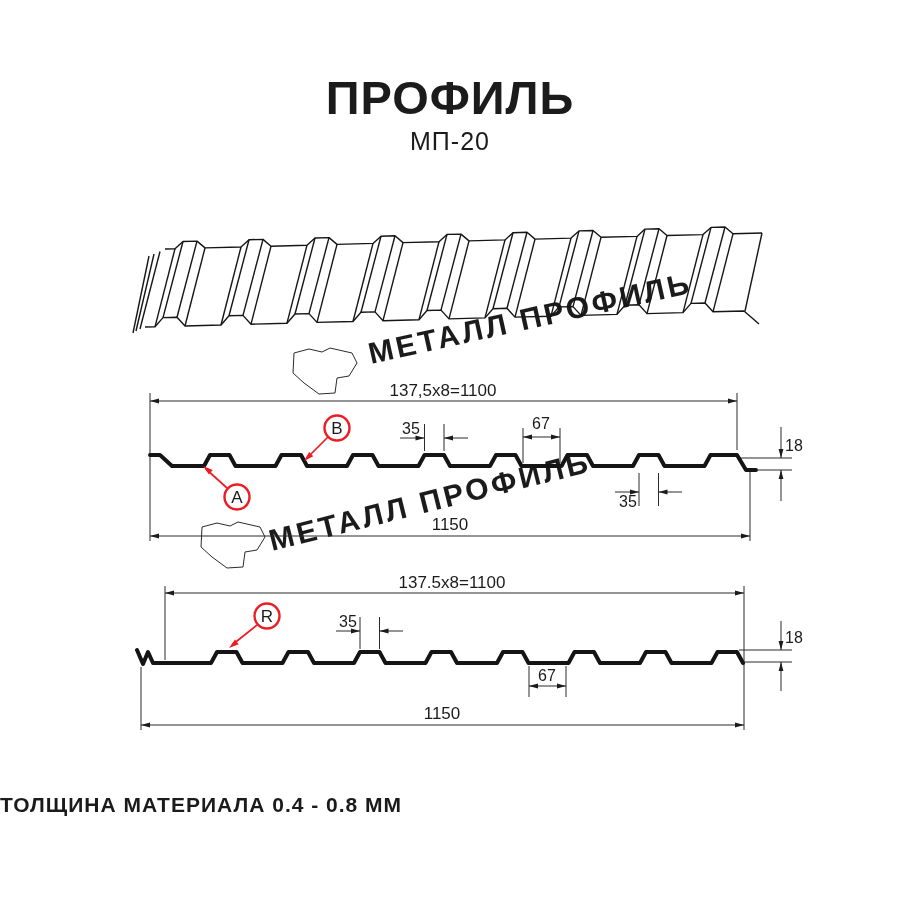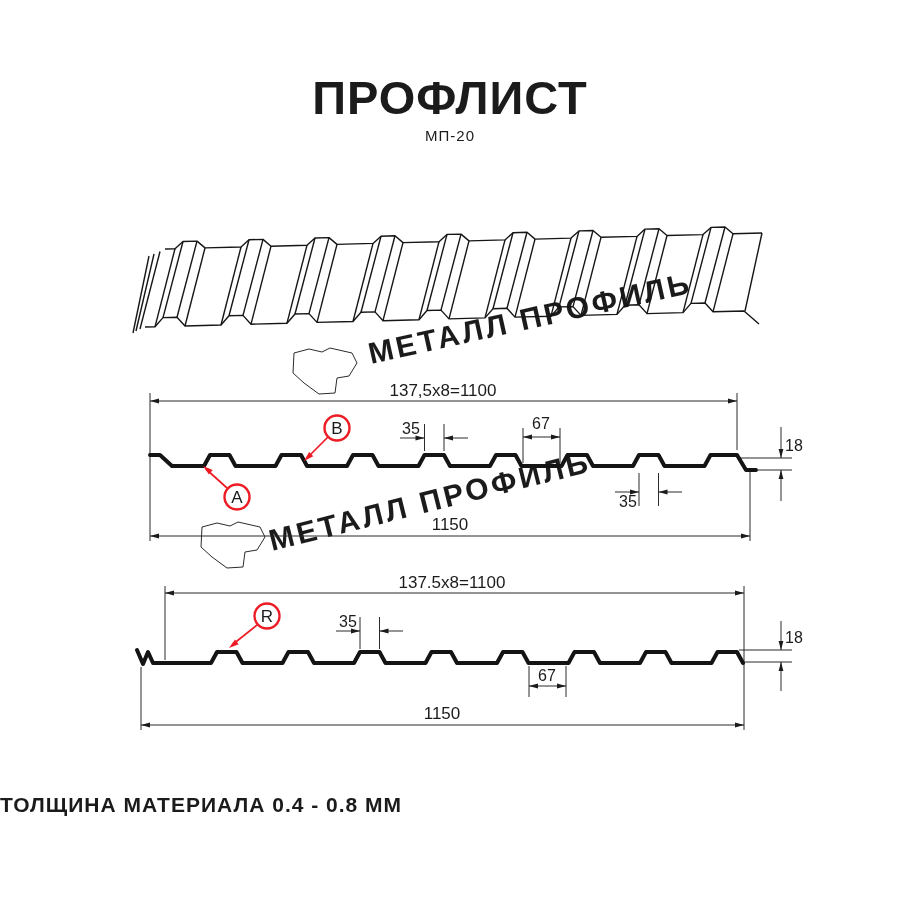--- a/index.html
+++ b/index.html
@@ -1,38 +1,38 @@
 <!DOCTYPE html>
 <html><head>
 <meta charset="utf-8">
 <style>
   html,body{margin:0;padding:0;background:#fff;}
   .canvas{position:relative;width:900px;height:900px;background:#fff;overflow:hidden;
           font-family:"Liberation Sans", sans-serif;color:#1b1b1b;}
   .title{position:absolute;top:70px;left:0;right:0;text-align:center;
          font-size:47px;font-weight:bold;letter-spacing:1px;}
   .subtitle{position:absolute;top:127px;left:0;right:0;text-align:center;
-         font-size:15px;font-weight:normal;letter-spacing:1px;}
+         font-size:25px;font-weight:normal;letter-spacing:1px;}
   .footer{position:absolute;top:793px;left:0;right:0;text-align:left;
          font-size:21px;font-weight:bold;letter-spacing:1px;}
   svg{position:absolute;left:0;top:0;}
   svg text{font-family:"Liberation Sans", sans-serif;fill:#1b1b1b;font-size:16px;}
   .dimtxt{font-size:17px;}
   .thick{fill:none;stroke:#141414;stroke-width:4;stroke-linejoin:round;stroke-linecap:round;}
   .thin{stroke:#2b2b2b;stroke-width:1;fill:none;}
   .wmtext{font-weight:bold;font-size:30px;letter-spacing:3px;}
   .redline{stroke-width:1.7;fill:none;}
   .redcirc{fill:none;stroke-width:2.4;}
   .redletter{font-size:17px;font-weight:normal;}
 </style>
 </head>
 <body>
 
 <div class="canvas">
-  <div class="title">ПРОФЛИСТ</div>
+  <div class="title">ПРОФИЛЬ</div>
   <div class="subtitle">МП-20</div>
 
   <svg id="d3" width="900" height="900" viewBox="0 0 900 900">
 
     <g>
       <polygon class="thin" points="293,373 294,353 309,349 322,352 330,348 352,353 357,363 349,376 337,378 335,393 319,394 304,383" fill="none" stroke-width="2.6" stroke-linejoin="round" stroke="#c9c9c9"></polygon>
       <g transform="translate(371,364) rotate(-12.5)">
         <text class="wmtext" fill="#c9c9c9">МЕТАЛЛ ПРОФИЛЬ</text>
       </g>
     </g>

